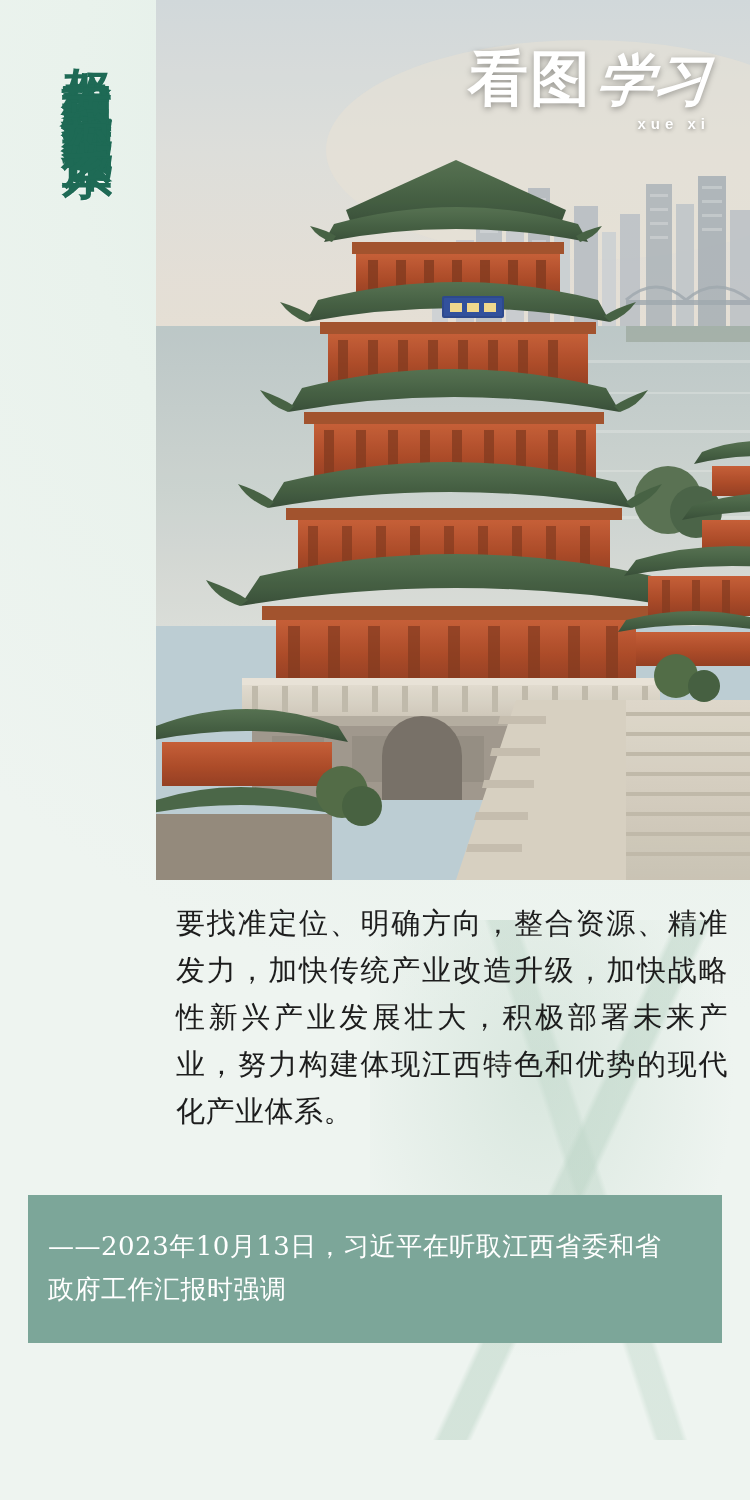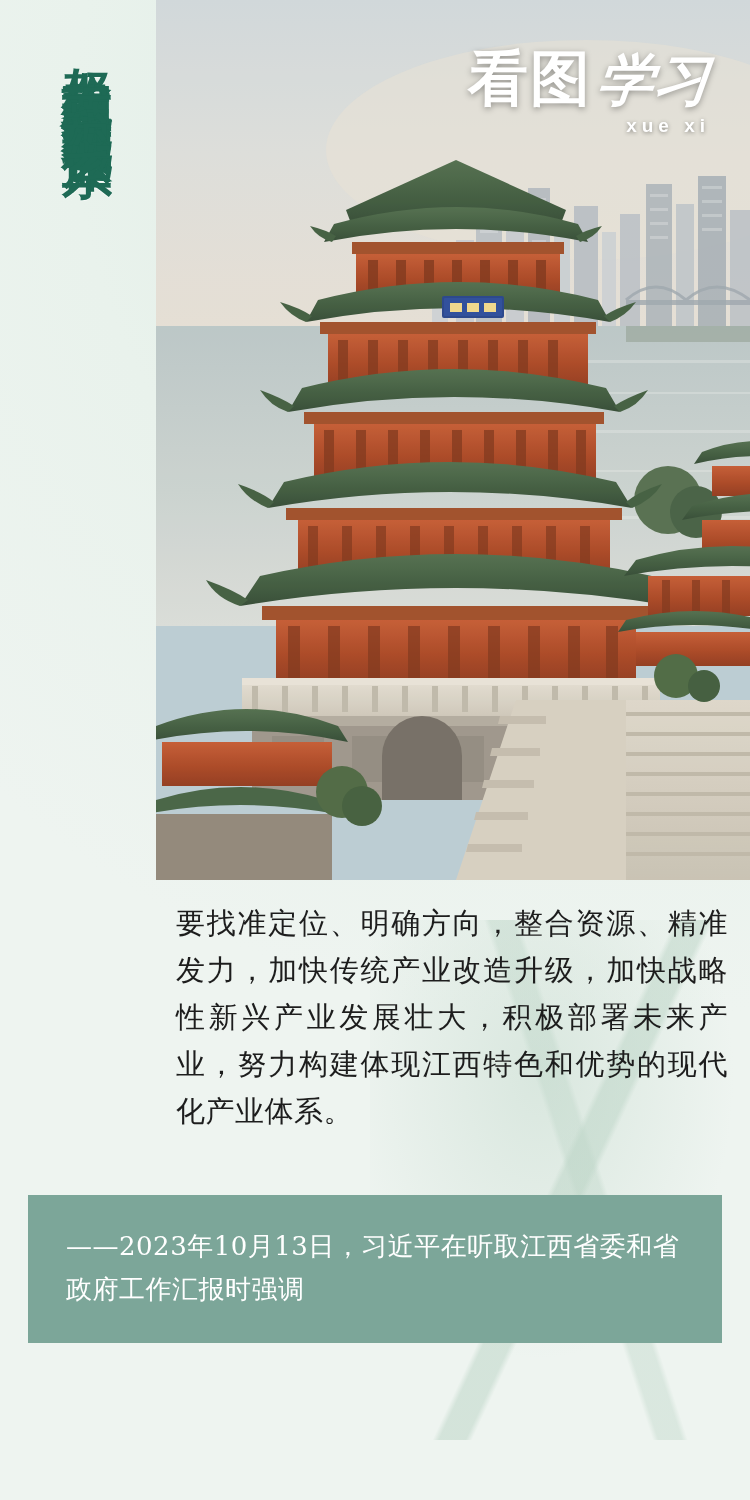--- a/index.html
+++ b/index.html
@@ -77,21 +77,21 @@
     font-family:"DejaVu Serif","Liberation Serif",serif;
     font-style:italic;
     font-size:56px;
     font-weight:700;
     margin-left:6px;
     text-shadow:0 2px 6px rgba(0,0,0,.35);
     display:inline-block;
     transform:skewX(-6deg);
   }
   .logo .logo-pinyin{
-    font-size:19px;
+    font-size:15px;
     letter-spacing:5px;
     margin-top:8px;
     font-weight:700;
     text-shadow:0 1px 4px rgba(0,0,0,.4);
   }
 
   
   .photo{
     position:absolute;
     left:156px; top:0;
@@ -116,21 +116,21 @@
   }
 
   
   .attrib{
     position:absolute;
     left:28px; top:1195px;
     width:694px;
     min-height:140px;
     background:#7ca699;
     color:#ffffff;
-    padding:30px 38px 32px 38px;
+    padding:30px 38px 32px 20px;
     font-family:"DejaVu Serif","Liberation Serif",serif;
     font-size:26px;
     line-height:1.65;
     letter-spacing:.5px;
     z-index:6;
   }
 
   
   .footer{
     position:absolute;

